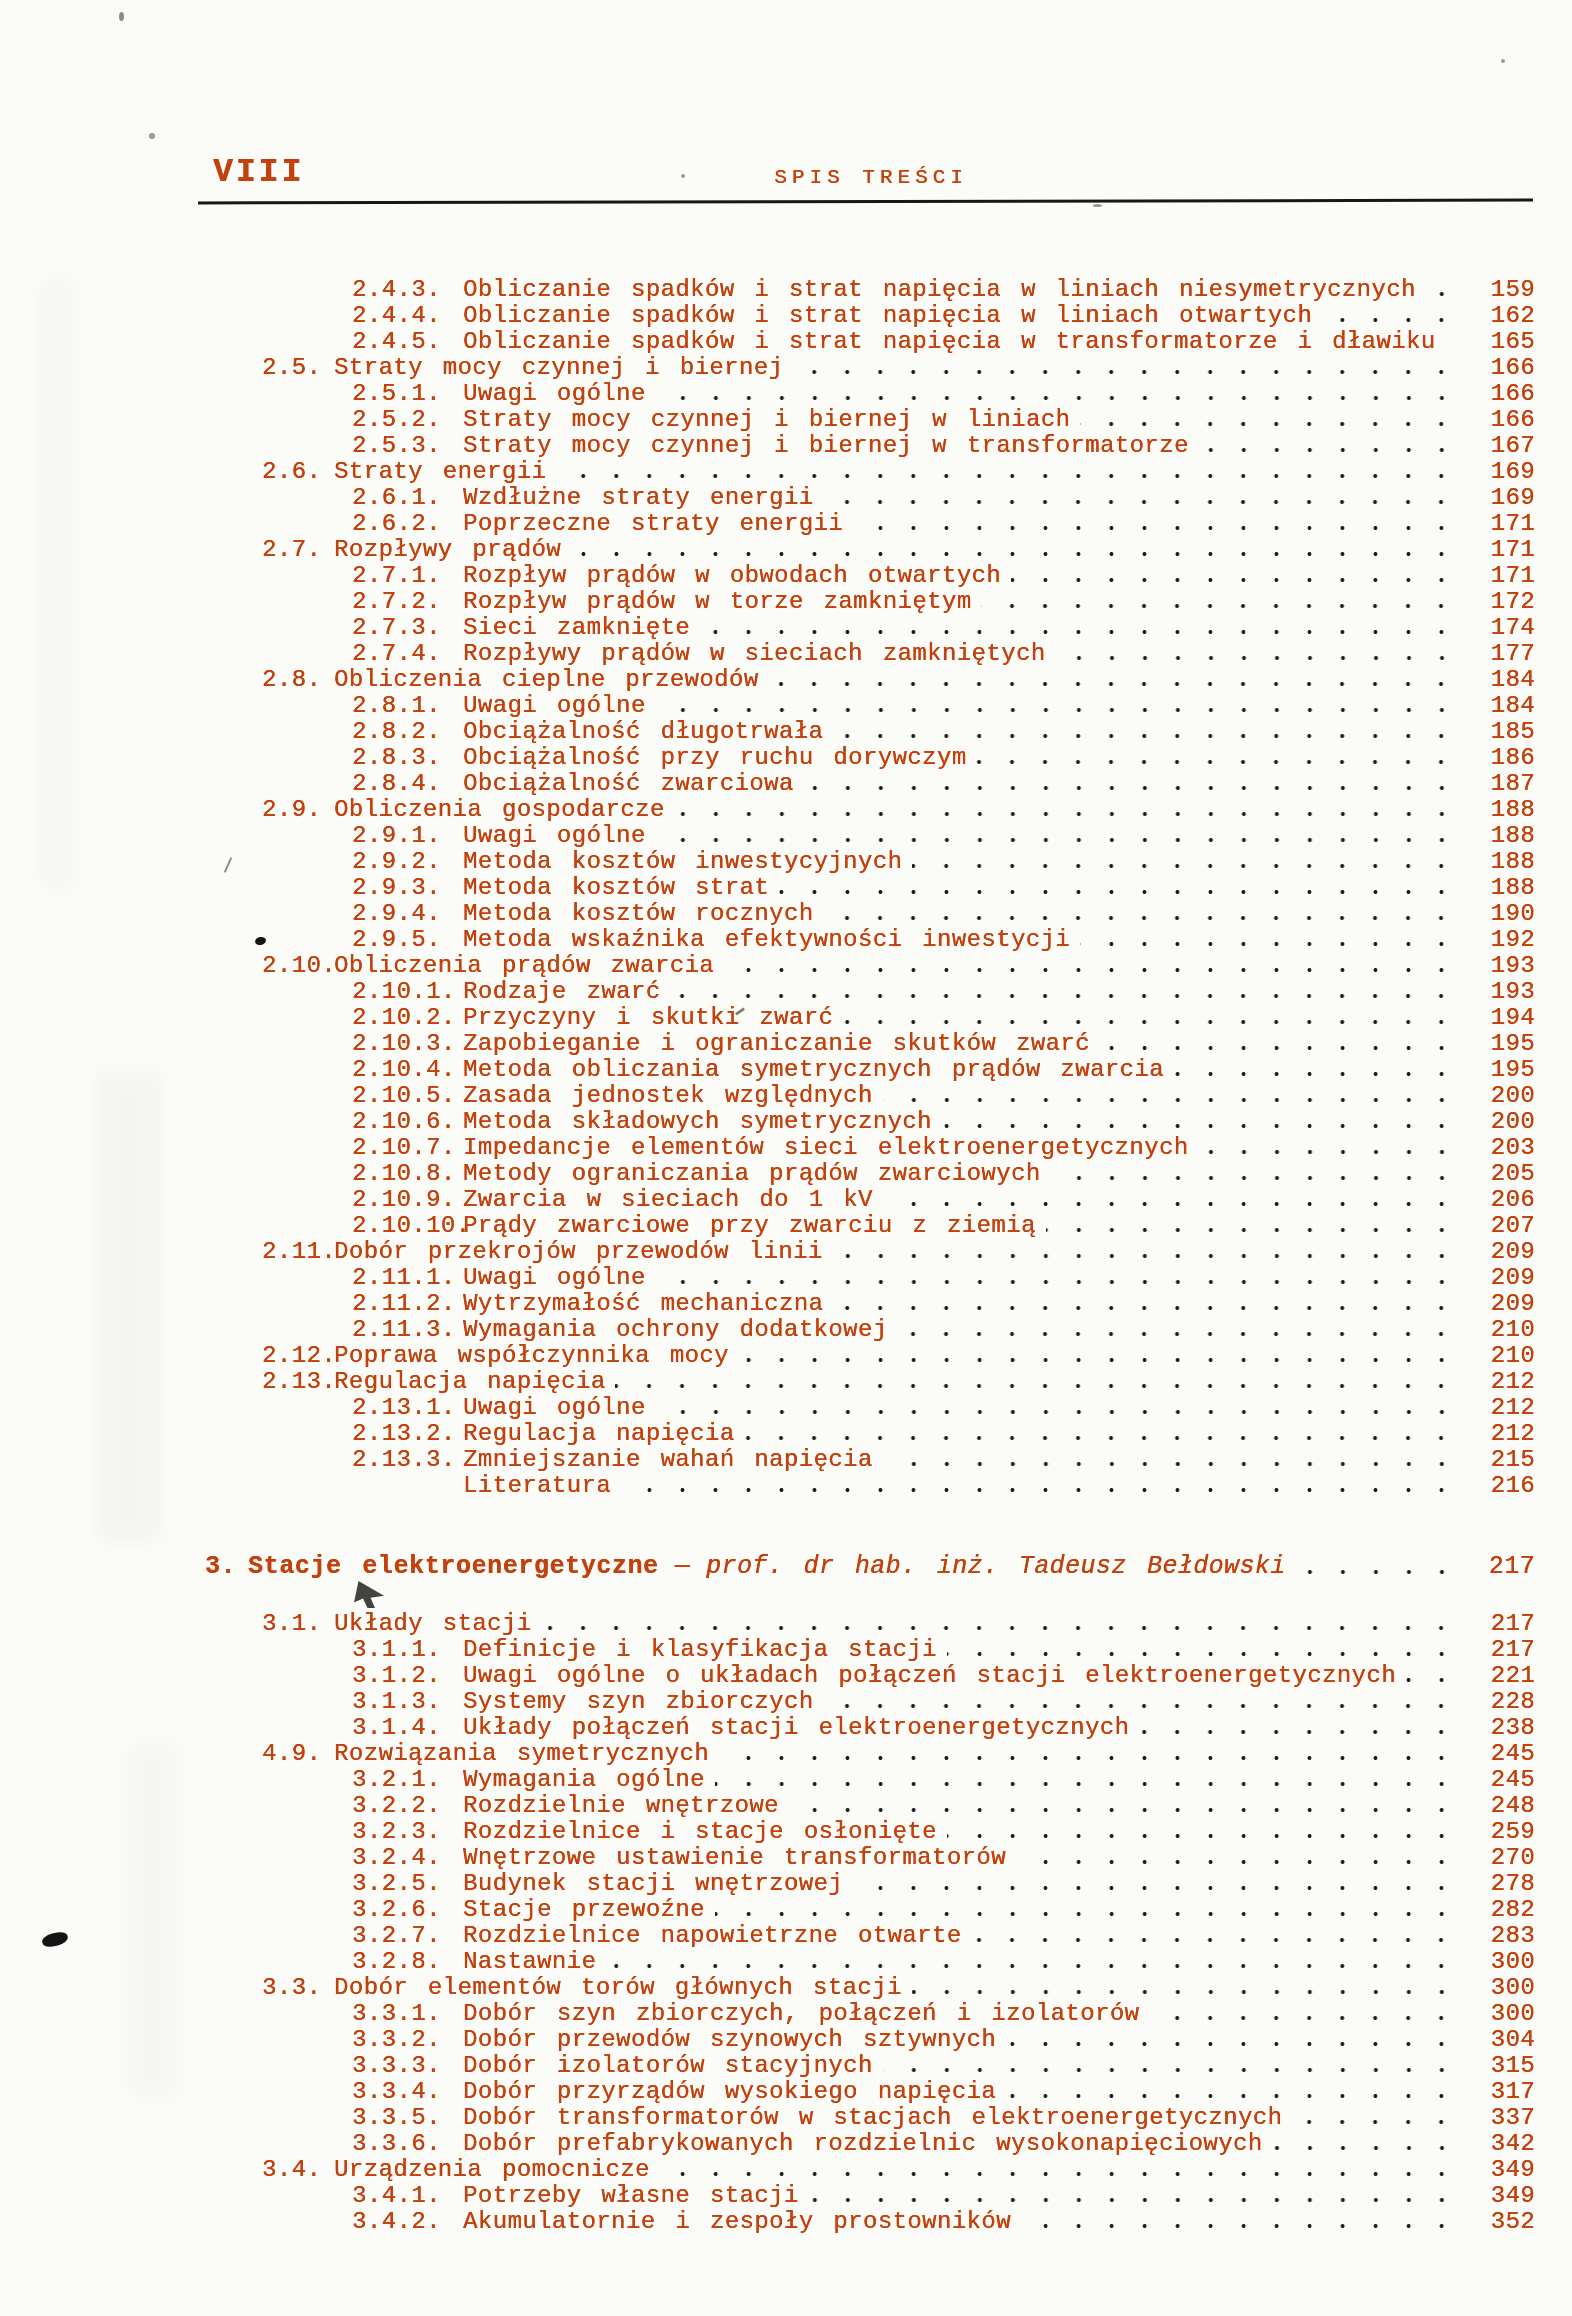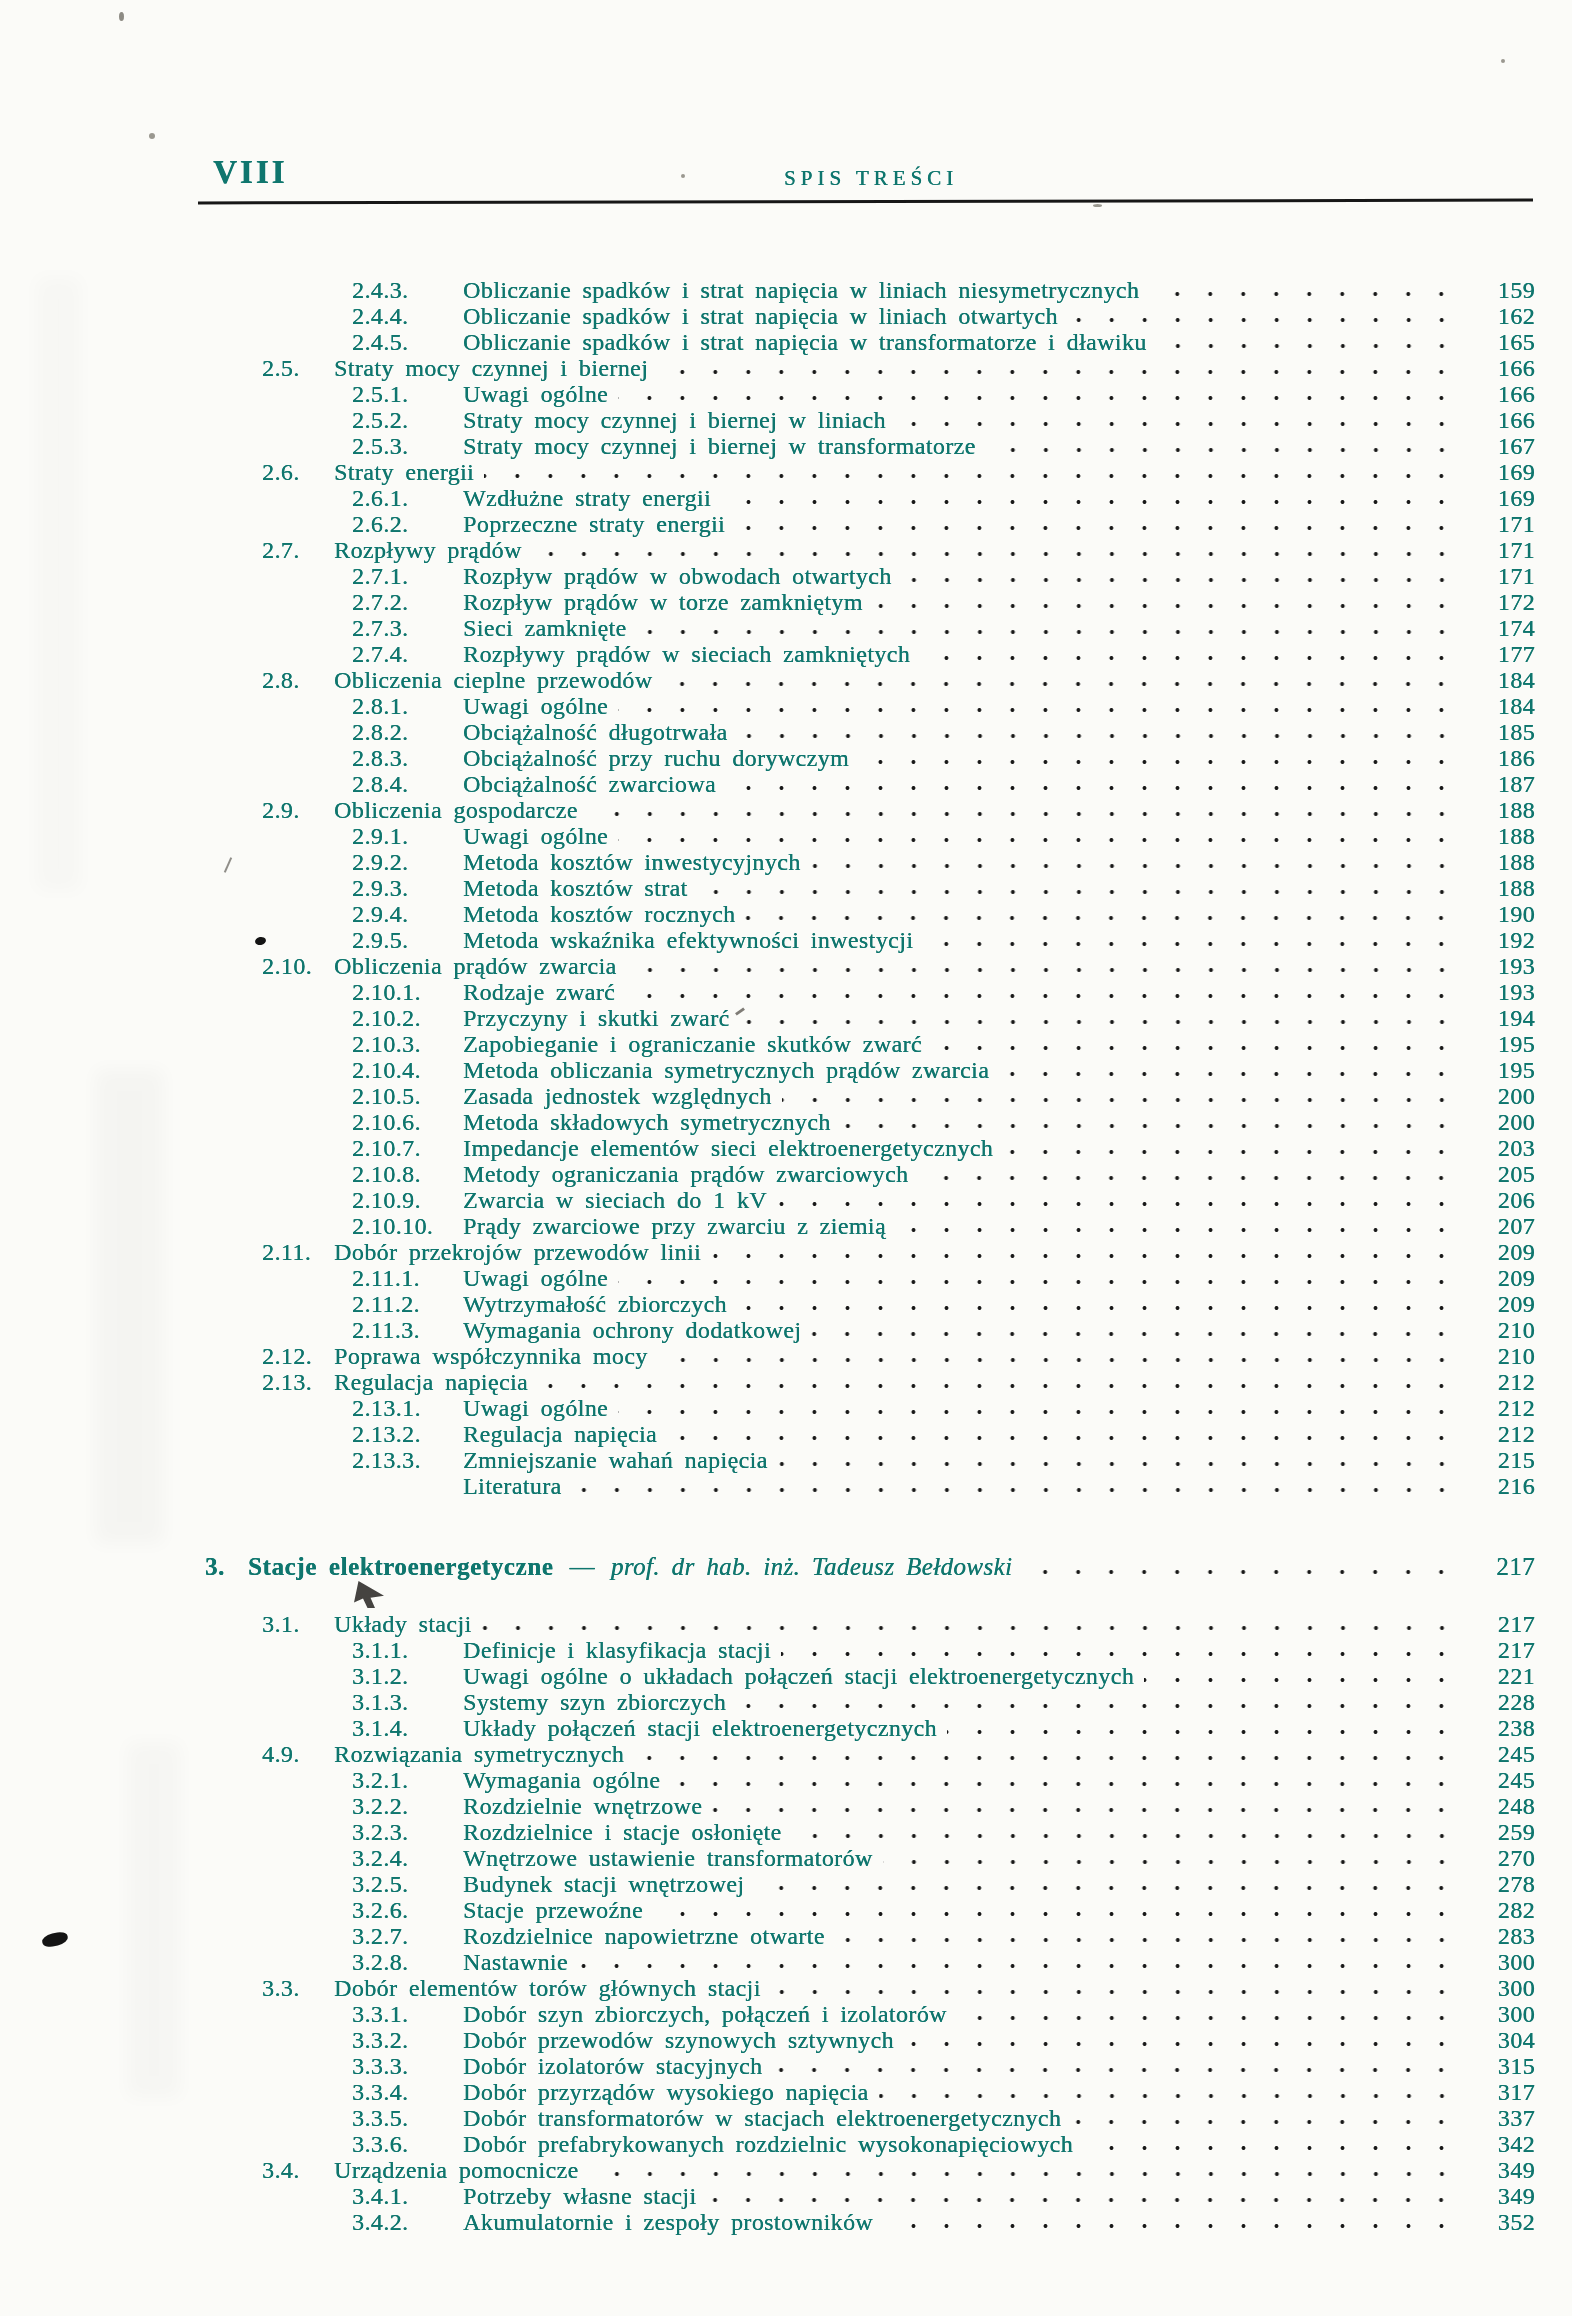--- a/index.html
+++ b/index.html
@@ -1,22 +1,22 @@
 <!DOCTYPE html>
 <html lang="pl"><head>
 <meta charset="utf-8">
 <style>
   html,body{margin:0;padding:0;background:#e8e8e6;}
   .page{
     position:relative;
     width:1572px;height:2317px;
     margin:0 auto;
     background:#fbfbf8;
-    font-family:Liberation Serif, serif;
-    color:#0f766e;
+    font-family:Liberation Mono, monospace;
+    color:#c2410c;
     overflow:hidden;
   }
   
   .folio{
     position:absolute;left:213px;top:154px;
     font-size:33px;font-weight:bold;letter-spacing:3px;
     text-shadow:0.5px 0 0 currentColor;
   }
   .running-title{
     position:absolute;left:683px;top:166px;width:376px;
@@ -319,21 +319,21 @@
           <span class="page-num">209</span>
         </div>
         <div class="row l3">
           <span class="num">2.11.1.</span>
           <span class="title">Uwagi ogólne</span>
           <span class="leader"></span>
           <span class="page-num">209</span>
         </div>
         <div class="row l3">
           <span class="num">2.11.2.</span>
-          <span class="title">Wytrzymałość zbiorczych</span>
+          <span class="title">Wytrzymałość mechaniczna</span>
           <span class="leader"></span>
           <span class="page-num">209</span>
         </div>
         <div class="row l3">
           <span class="num">2.11.3.</span>
           <span class="title">Wymagania ochrony dodatkowej</span>
           <span class="leader"></span>
           <span class="page-num">210</span>
         </div>
         <div class="row l2">

